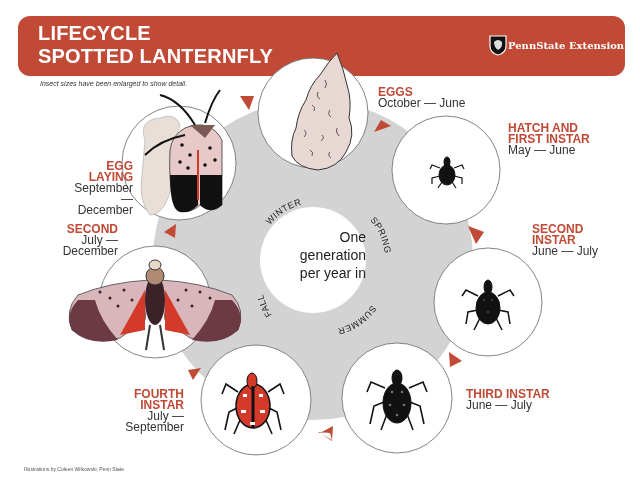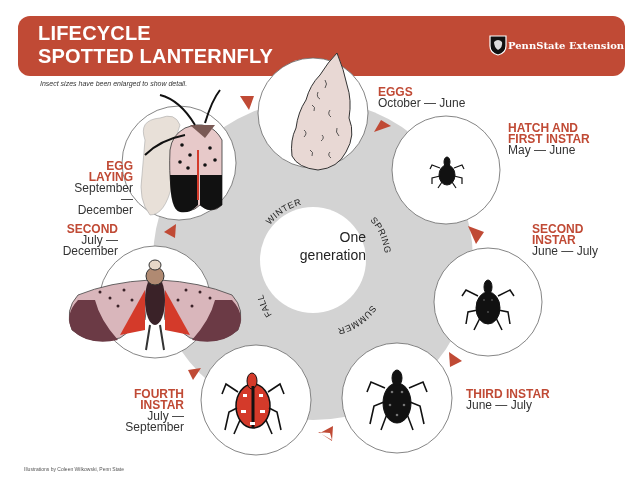--- a/index.html
+++ b/index.html
@@ -210,20 +210,21 @@
     <textPath href="#arcSummer">SUMMER</textPath>
   </text>
   <text font-family="Liberation Sans, sans-serif" font-size="9" fill="#222" letter-spacing="0.5">
     <textPath href="#arcFall">FALL</textPath>
   </text>
 </svg>
 
 <div class="center-text">
   <div>One</div>
   <div>generation</div>
+  <div>per year in</div>
 </div>
 
 <div class="label" style="left:378px; top:87px;">
   <span class="h">EGGS</span>
   <span>October — June</span>
 </div>
 <div class="label" style="left:508px; top:123px;">
   <span class="h">HATCH AND</span>
   <span class="h">FIRST INSTAR</span>
   <span>May — June</span>

